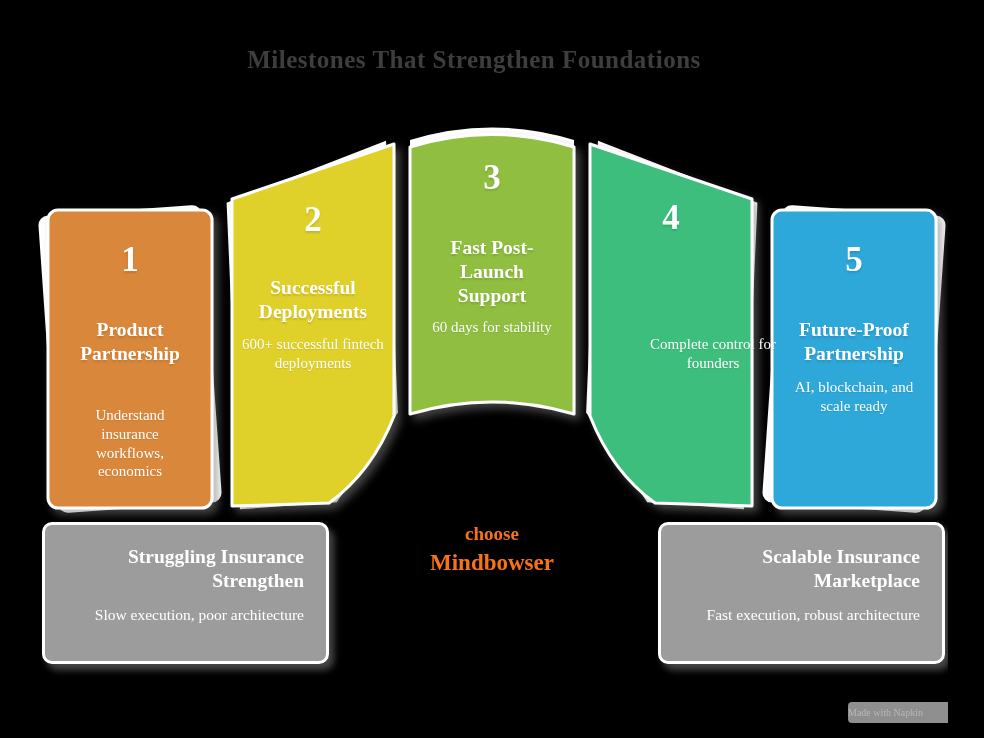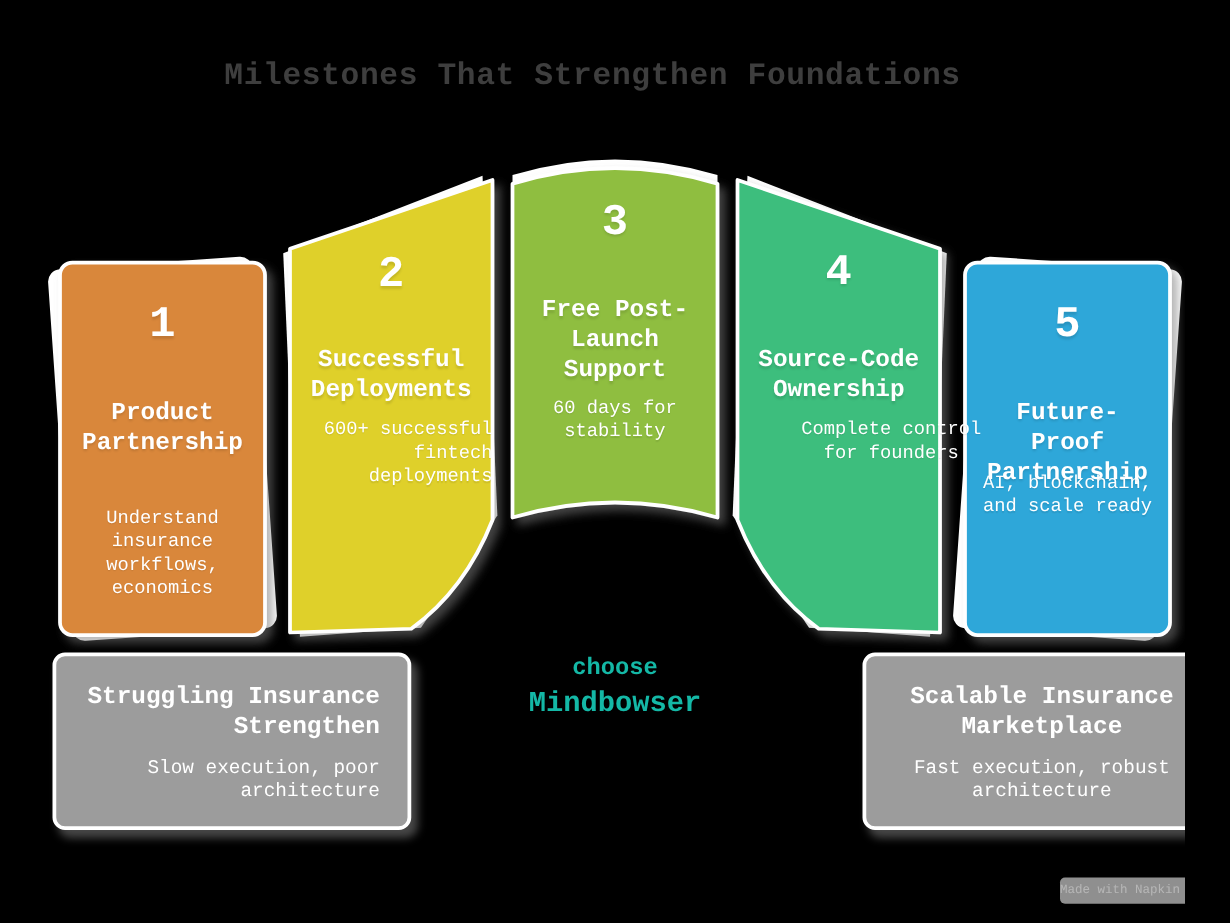--- a/index.html
+++ b/index.html
@@ -1,40 +1,40 @@
 <!DOCTYPE html>
 <html><head>
 <meta charset="utf-8">
 <style>
   html,body{margin:0;padding:0;background:#000;}
   #stage{
     position:relative;width:948px;height:738px;background:#000;overflow:hidden;
-    font-family:Liberation Mono, monospace;
+    font-family:Liberation Serif, serif;
   }
   #arch-svg{position:absolute;left:0;top:0;}
   .ovl{position:absolute;color:#fff;text-align:center;}
   .card-num{font-size:35px;font-weight:bold;text-shadow:0 2px 2px rgba(0,0,0,0.12);}
   .card-title{font-size:19.5px;font-weight:bold;line-height:1.24;text-shadow:0 2px 2px rgba(0,0,0,0.12);}
   .card-body{font-size:15px;line-height:1.25;text-shadow:0 1px 1px rgba(0,0,0,0.10);}
   .card-title span,.card-body span{display:inline-block;}
   .page-title{
     position:absolute;left:0;right:0;top:46px;text-align:center;
     font-size:25px;font-weight:bold;color:#3e3e3e;letter-spacing:0.5px;
   }
   .gray-box{
     position:absolute;top:522px;width:237px;height:96px;
     background:#9c9c9c;border:3px solid #ffffff;border-radius:10px;
     padding:20px 22px;color:#fff;
     box-shadow:5px 6px 7px rgba(130,130,130,0.55);
   }
   .gray-box .box-title{font-size:19.5px;font-weight:bold;line-height:1.25;margin-bottom:11px;}
   .gray-box .box-body{font-size:15.5px;line-height:1.25;}
   #before-box{left:42px;text-align:right;}
-  #after-box{left:658px;text-align:center;margin-left:32px;}
-  .center-label{position:absolute;left:342px;top:523px;width:300px;text-align:center;color:#14b8a6;}
+  #after-box{left:658px;text-align:right;}
+  .center-label{position:absolute;left:342px;top:523px;width:300px;text-align:center;color:#f97316;}
   .center-label .cl1{font-size:19px;font-weight:bold;line-height:1.2;}
   .center-label .cl2{font-size:23px;font-weight:bold;line-height:1.15;margin-top:4px;}
   .watermark{
     position:absolute;left:848px;top:702px;width:126px;height:21px;
     background:#8f8f8f;border-radius:4px;
     display:flex;align-items:center;justify-content:space-between;gap:6px;
   }
   .watermark .wm-text{font-size:10px;color:rgba(255,255,255,0.35);white-space:nowrap;}
   .watermark .wm-ring{width:10px;height:10px;border:2px solid rgba(255,255,255,0.35);border-radius:50%;flex:0 0 auto;}
 </style>
@@ -77,28 +77,27 @@
       <rect x="772" y="210" width="164" height="298" rx="10" stroke="#ffffff" stroke-width="3" filter="url(#sh)" fill="#2EA7D9"></rect>
     </g>
   </svg>
 
   <div class="ovl card-num" style="left:48px;top:240px;width:164px;">1</div>
   <div class="ovl card-title" style="left:48px;top:318px;width:164px;"><span style="width:130px;">Product Partnership</span></div>
   <div class="ovl card-body" style="left:48px;top:378px;width:164px;"><span style="width:118px;margin-top:28px;">Understand insurance workflows, economics</span></div>
 
   <div class="ovl card-num" style="left:232px;top:200px;width:162px;">2</div>
   <div class="ovl card-title" style="left:232px;top:276px;width:162px;"><span style="width:130px;">Successful Deployments</span></div>
-  <div class="ovl card-body" style="left:232px;top:335px;width:162px;text-align:right;"><span style="width:158px;">600+ successful fintech deployments</span></div>
+  <div class="ovl card-body" style="left:232px;top:335px;width:162px;"><span style="width:158px;">600+ successful fintech deployments</span></div>
 
   <div class="ovl card-num" style="left:410px;top:158px;width:164px;">3</div>
-  <div class="ovl card-title" style="left:410px;top:236px;width:164px;"><span style="width:118px;">Free Post-Launch Support</span></div>
+  <div class="ovl card-title" style="left:410px;top:236px;width:164px;"><span style="width:118px;">Fast Post-Launch Support</span></div>
   <div class="ovl card-body" style="left:410px;top:318px;width:164px;"><span style="width:160px;">60 days for stability</span></div>
 
   <div class="ovl card-num" style="left:590px;top:198px;width:162px;">4</div>
-  <div class="ovl card-title" style="left:590px;top:276px;width:162px;"><span style="width:140px;">Source-Code Ownership</span></div>
   <div class="ovl card-body" style="left:590px;top:335px;width:162px;"><span style="width:150px;margin-left:48px;">Complete control for founders</span></div>
 
   <div class="ovl card-num" style="left:772px;top:240px;width:164px;">5</div>
   <div class="ovl card-title" style="left:772px;top:318px;width:164px;"><span style="width:130px;">Future-Proof Partnership</span></div>
   <div class="ovl card-body" style="left:772px;top:378px;width:164px;"><span style="width:150px;">AI, blockchain, and scale ready</span></div>
 
   <div class="gray-box" id="before-box">
     <div class="box-title">Struggling Insurance Strengthen</div>
     <div class="box-body">Slow execution, poor architecture</div>
   </div>

